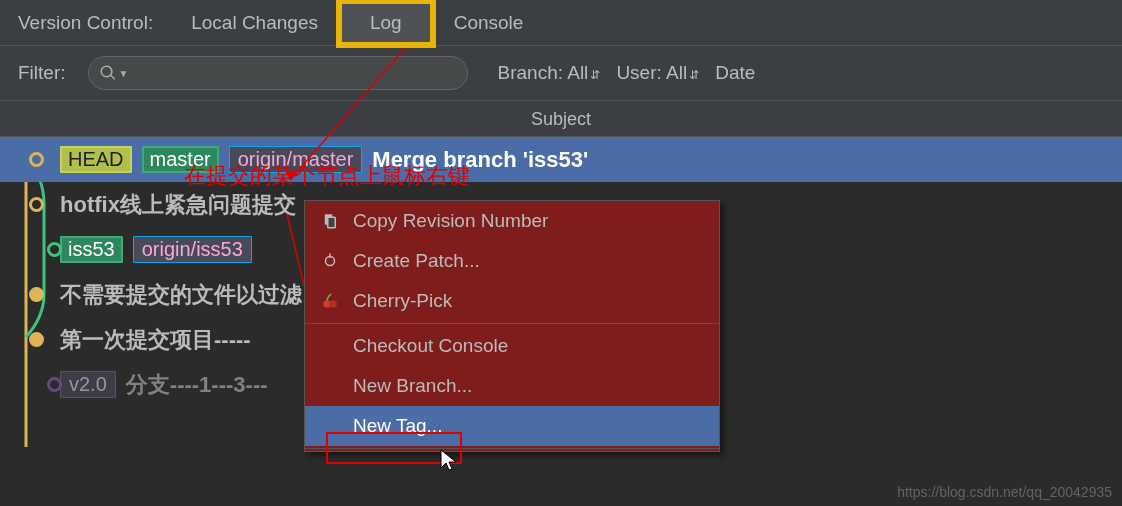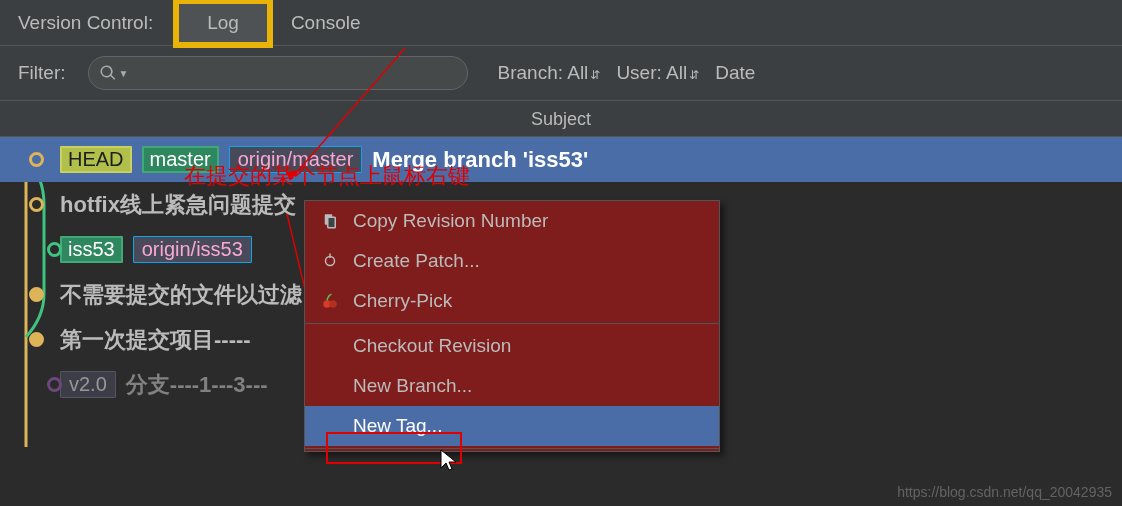--- a/index.html
+++ b/index.html
@@ -60,20 +60,21 @@
     .cursor svg { fill:#fff; stroke:#000; stroke-width:1; }
     
     
     .watermark { position:absolute; bottom:6px; right:10px; color:#888; font-size:14px; opacity:0.6; }
   </style>
 </head>
 <body>
 
 <div class="tab-bar">
   <span class="tab-label">Version Control:</span>
+  <div class="tab">Local Changes</div>
   <div class="tab selected highlighted">Log</div>
   <div class="tab">Console</div>
 </div>
 
 <div class="filter-row">
   <span class="filter-label">Filter:</span>
   <div class="search-box">
     <svg viewBox="0 0 24 24">
         <path d="M10 2a8 8 0 105.3 14l5 5 1.4-1.4-5-5A8 8 0 0010 2zm0 2a6 6 0 110 12 6 6 0 010-12z"></path>
       </svg>
@@ -163,21 +164,21 @@
           <circle cx="8" cy="16" r="5" fill="#d43b2a"></circle>
           <circle cx="16" cy="16" r="5" fill="#b3301f"></circle>
           <path d="M8 11 Q10 4 14 3" stroke="#6b4" stroke-width="2" fill="none"></path>
         </svg>
     </span>
     <span>Cherry-Pick</span>
   </div>
   <div class="menu-sep"></div>
   <div class="context-menu-item">
     <span class="icon"></span>
-    <span>Checkout Revision</span>
+    <span>Checkout Console</span>
   </div>
   <div class="context-menu-item">
     <span class="icon"></span>
     <span>New Branch...</span>
   </div>
   <div class="context-menu-item highlighted">
     <span class="icon"></span>
     <span>New Tag...</span>
   </div>
   <div class="menu-sep"></div>

